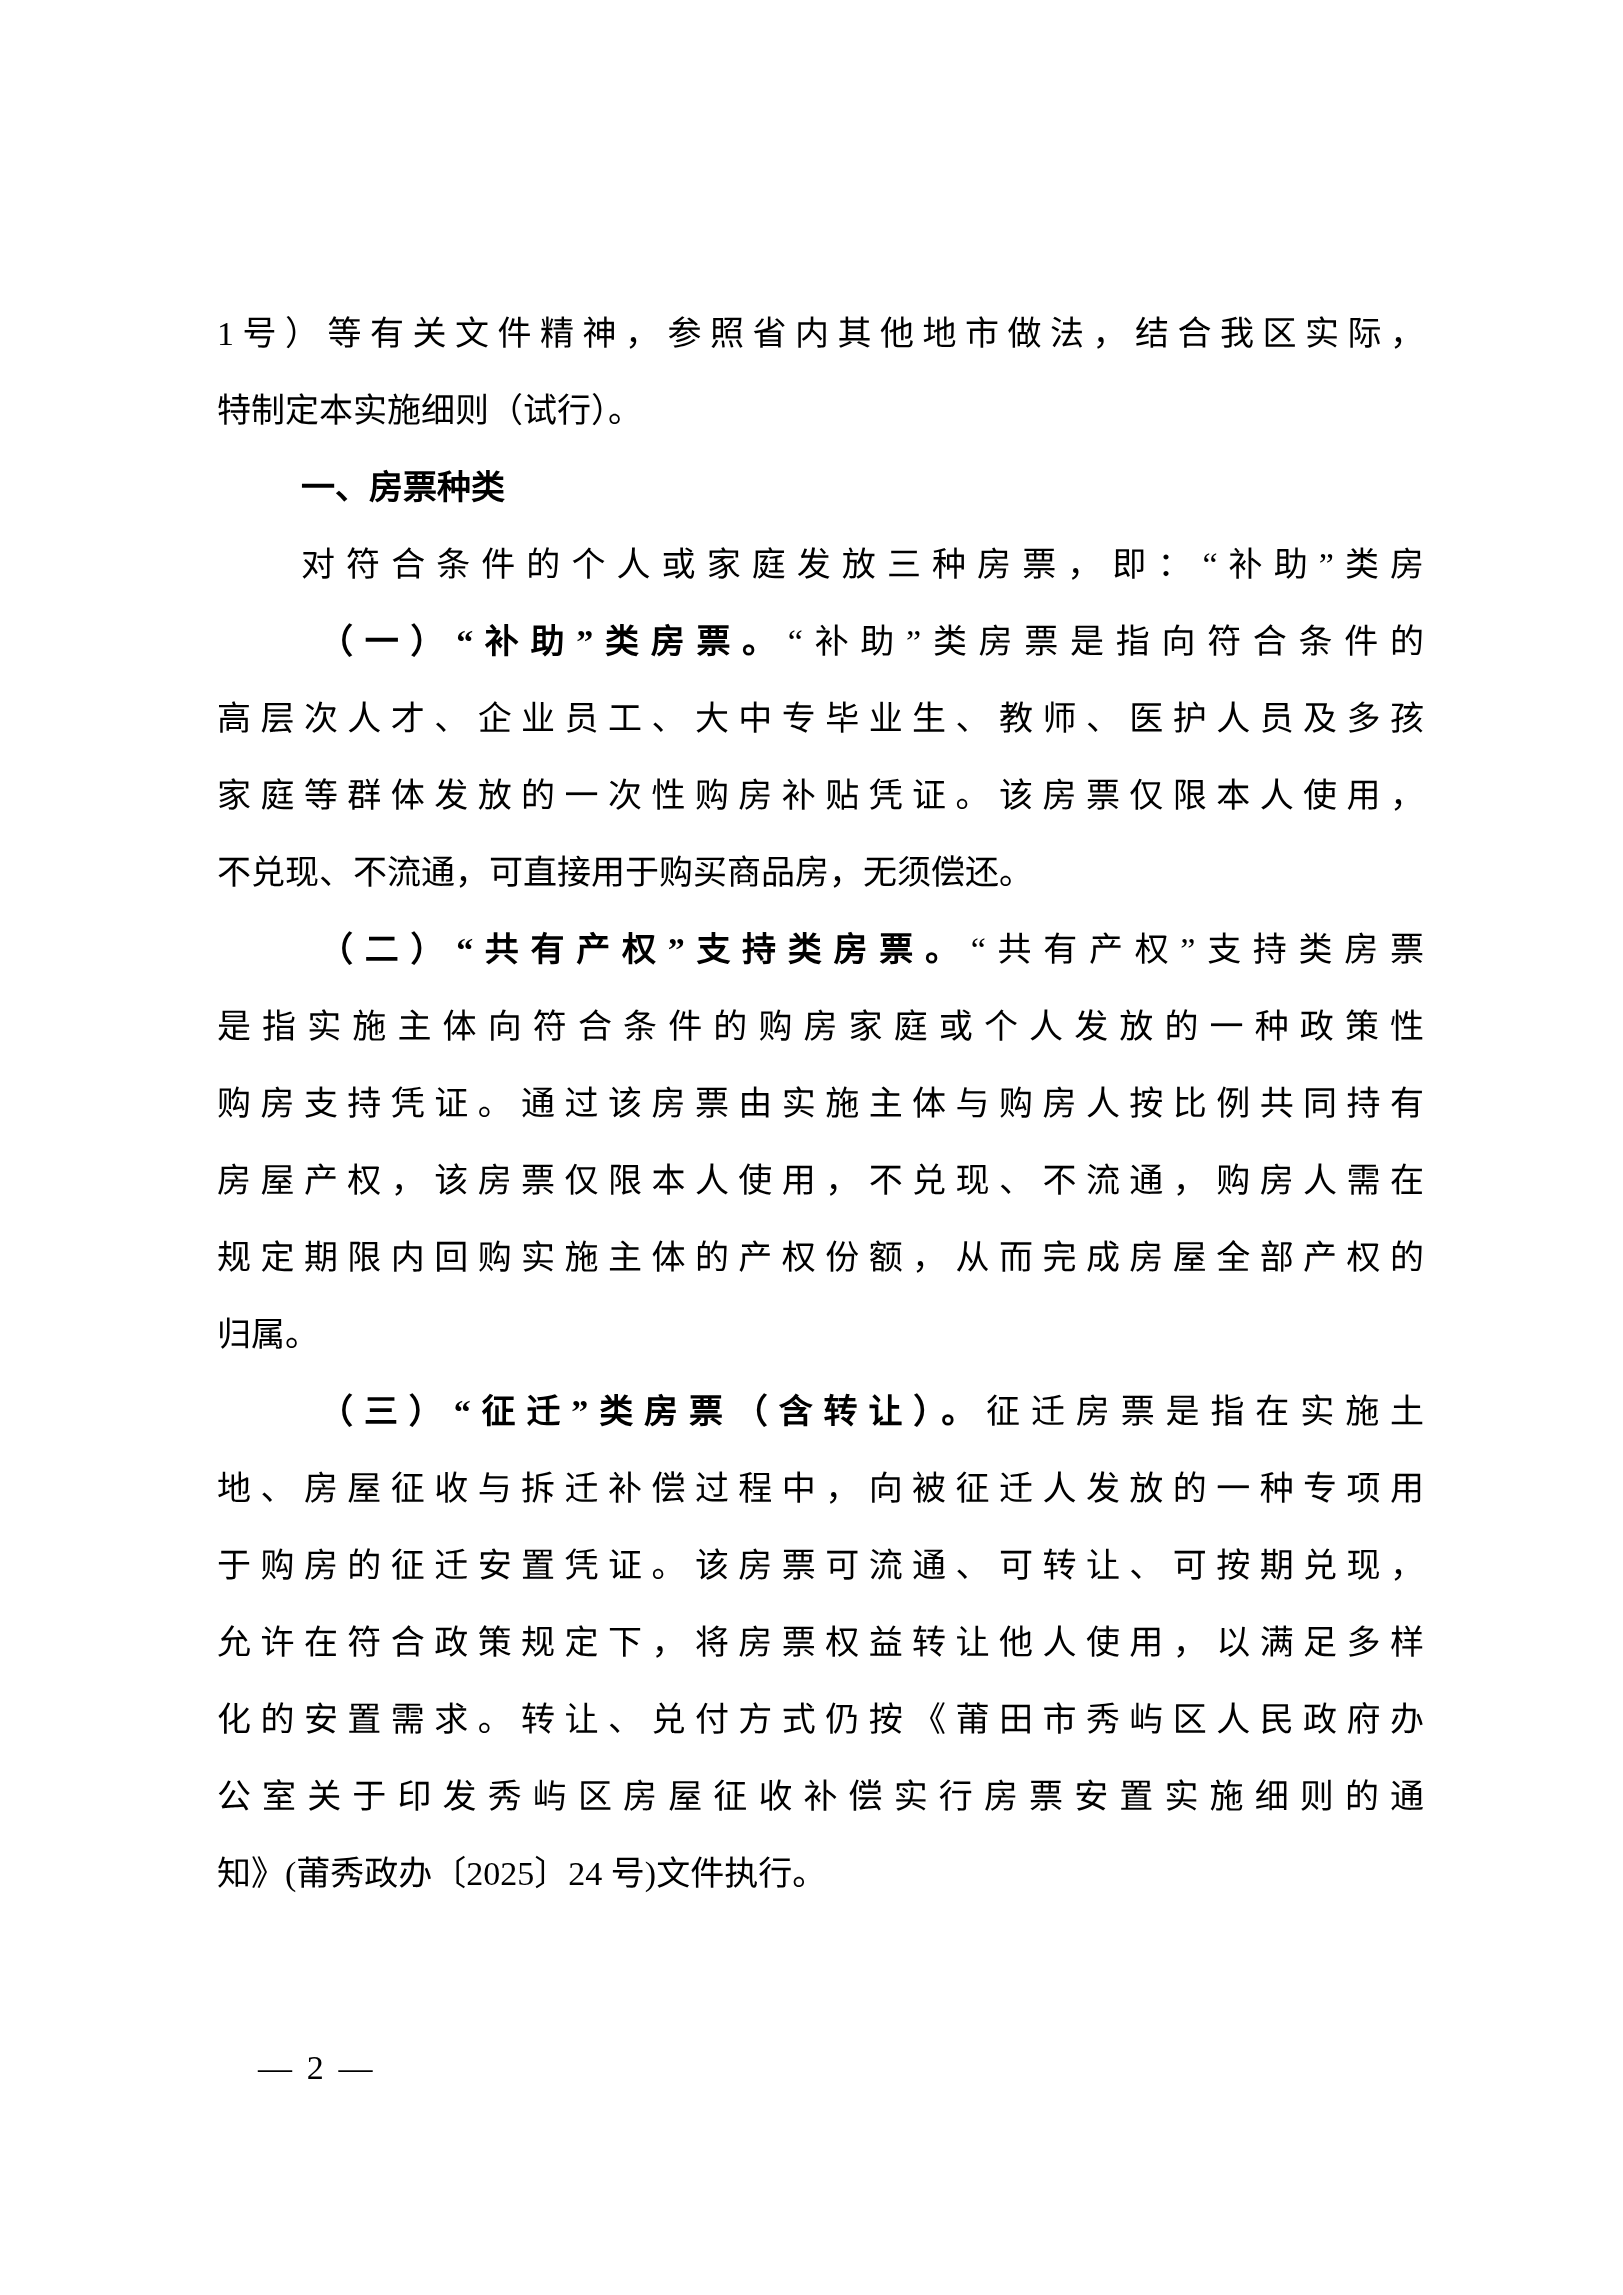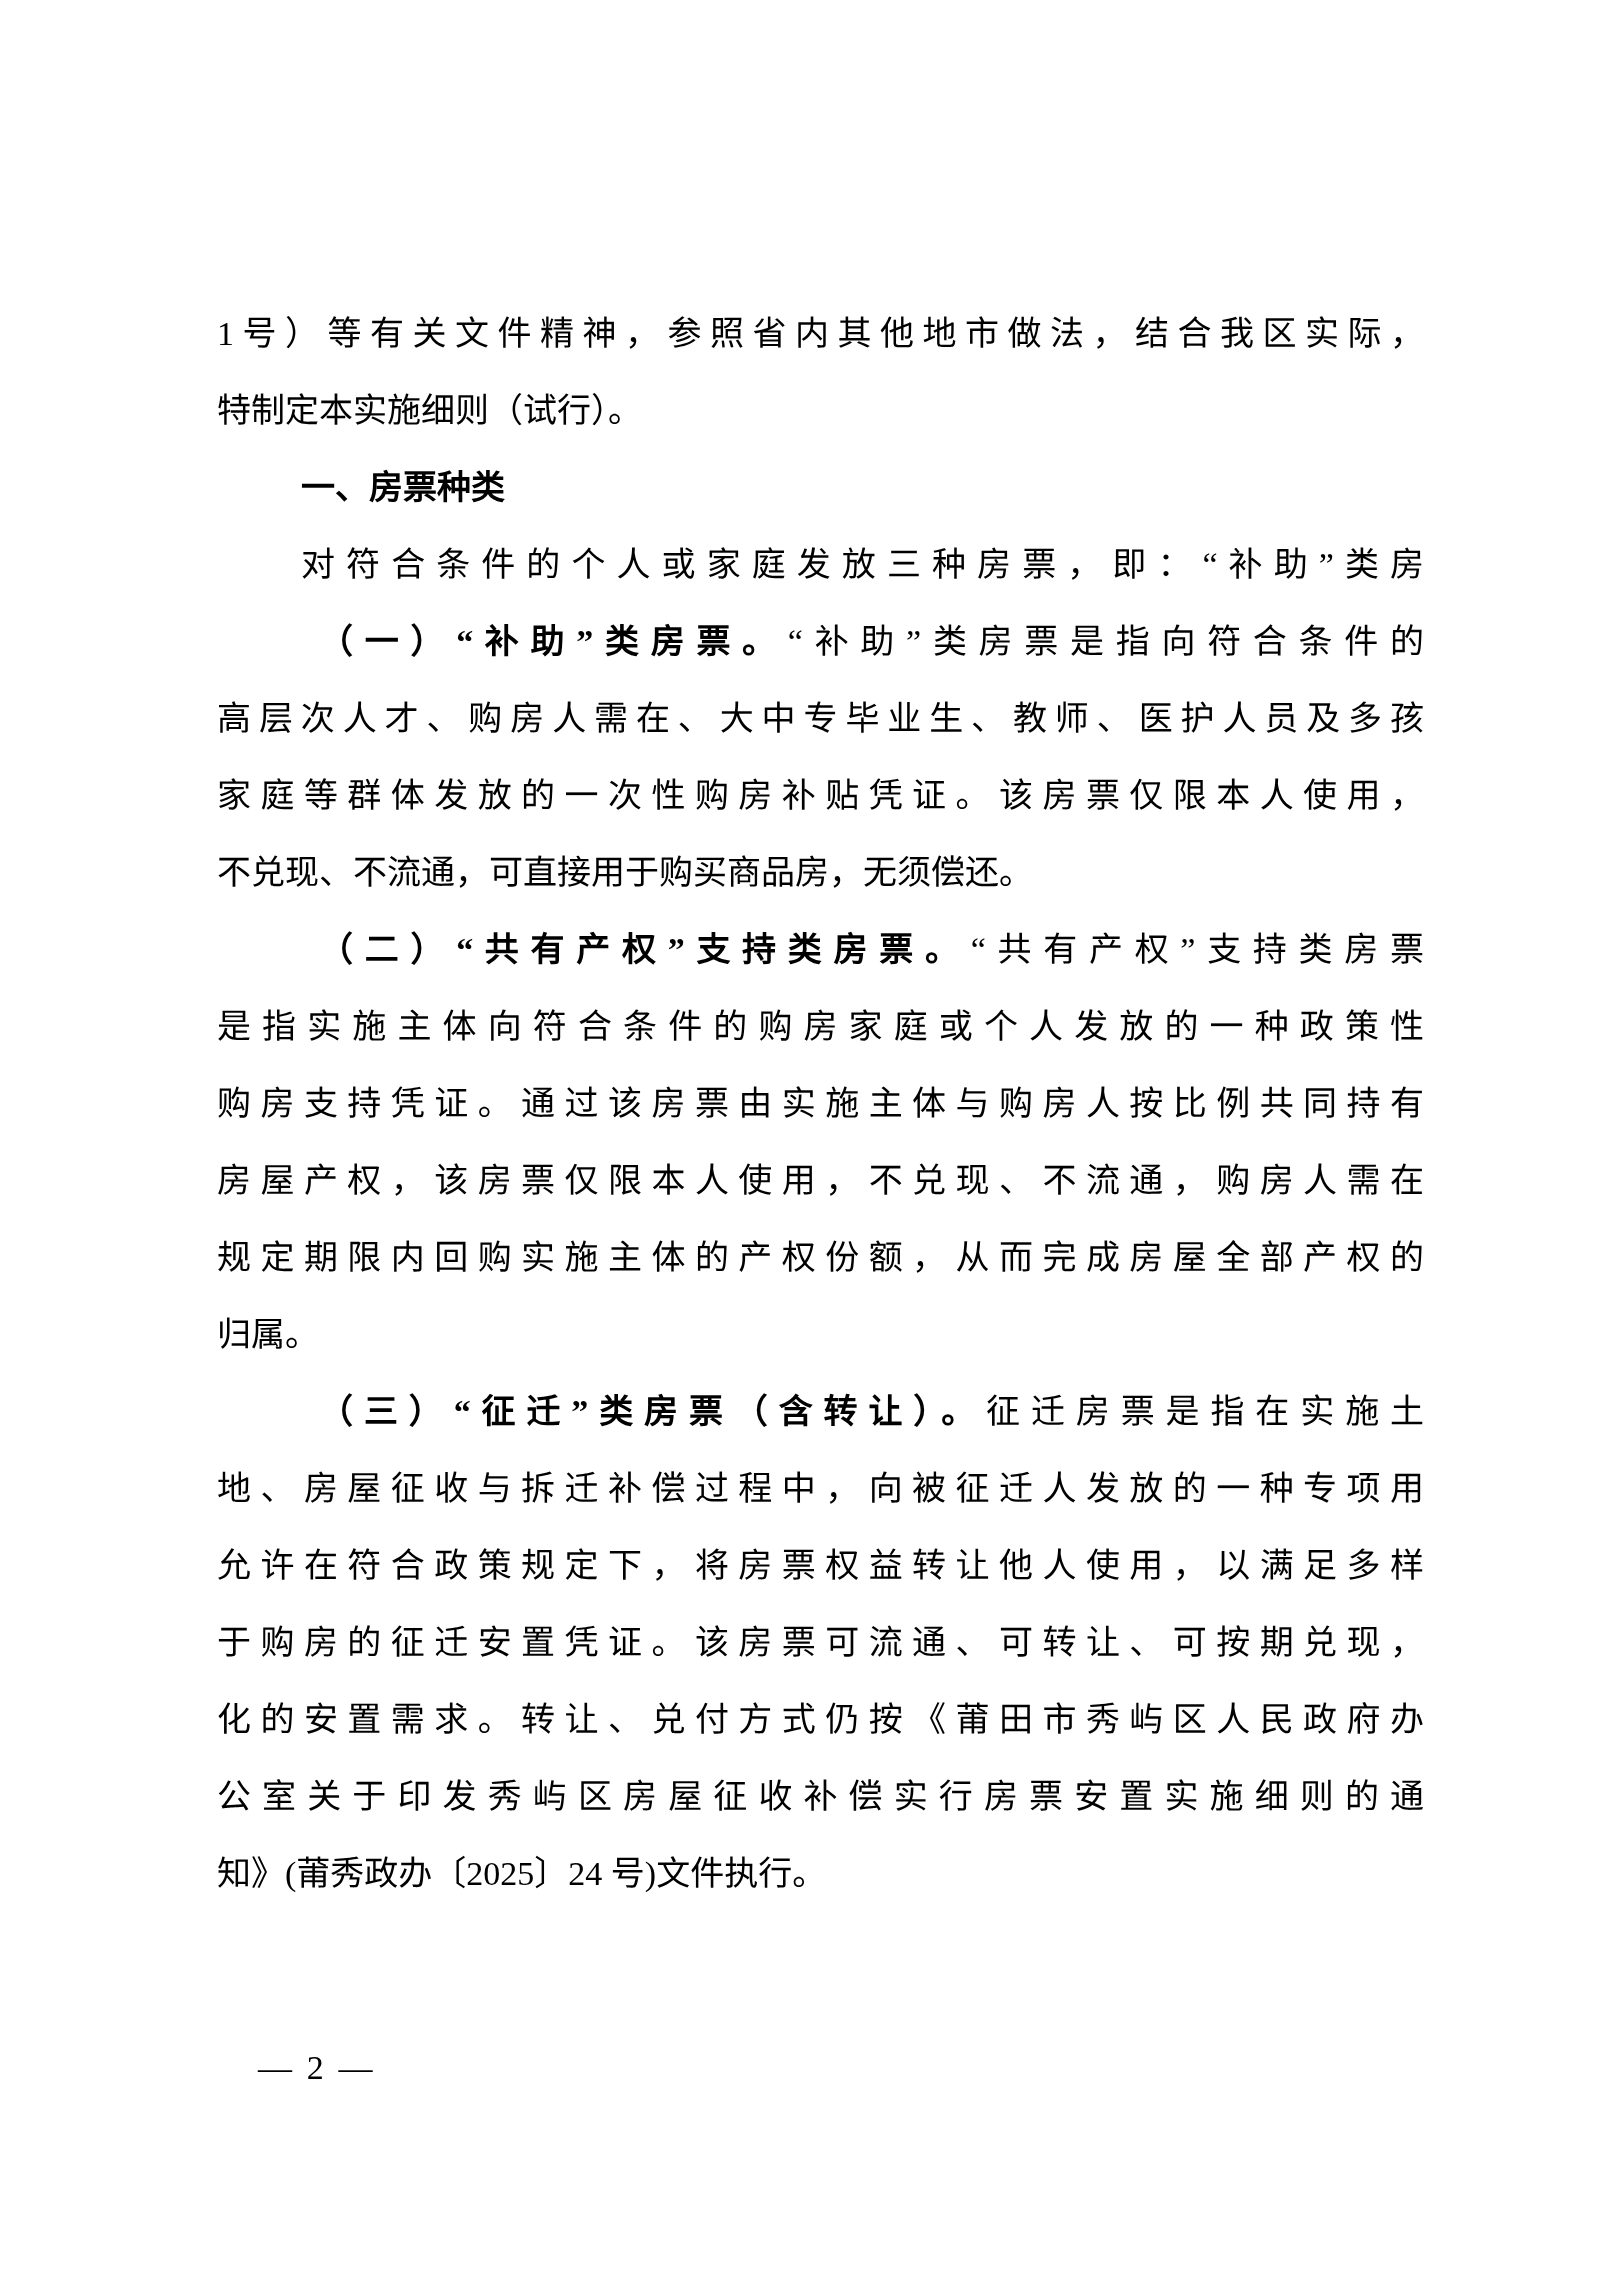--- a/index.html
+++ b/index.html
@@ -59,32 +59,32 @@
 </head>
 <body>
 
 <div class="page">
   <div class="text-block">
       <div class="line body fill"><span>1号）等有关文件精神，参照省内其他地市做法，结合我区实际，</span></div>
       <div class="line body"><span>特制定本实施细则（试行）。</span></div>
       <div class="line heading indent"><span>一、房票种类</span></div>
       <div class="line body indent fill"><span>对符合条件的个人或家庭发放三种房票，即：“补助”类房</span></div>
       <div class="line body indent fill"><span class="lead">（一）“补助”类房票。</span><span>“补助”类房票是指向符合条件的</span></div>
-      <div class="line body fill"><span>高层次人才、购房人需在、大中专毕业生、教师、医护人员及多孩</span></div>
+      <div class="line body fill"><span>高层次人才、企业员工、大中专毕业生、教师、医护人员及多孩</span></div>
       <div class="line body fill"><span>家庭等群体发放的一次性购房补贴凭证。该房票仅限本人使用，</span></div>
       <div class="line body"><span>不兑现、不流通，可直接用于购买商品房，无须偿还。</span></div>
       <div class="line body indent fill"><span class="lead">（二）“共有产权”支持类房票。</span><span>“共有产权”支持类房票</span></div>
       <div class="line body fill"><span>是指实施主体向符合条件的购房家庭或个人发放的一种政策性</span></div>
       <div class="line body fill"><span>购房支持凭证。通过该房票由实施主体与购房人按比例共同持有</span></div>
       <div class="line body fill"><span>房屋产权，该房票仅限本人使用，不兑现、不流通，购房人需在</span></div>
       <div class="line body fill"><span>规定期限内回购实施主体的产权份额，从而完成房屋全部产权的</span></div>
       <div class="line body"><span>归属。</span></div>
       <div class="line body indent fill"><span class="lead">（三）“征迁”类房票（含转让）。</span><span>征迁房票是指在实施土</span></div>
       <div class="line body fill"><span>地、房屋征收与拆迁补偿过程中，向被征迁人发放的一种专项用</span></div>
+      <div class="line body fill"><span>于购房的征迁安置凭证。该房票可流通、可转让、可按期兑现，</span></div>
       <div class="line body fill"><span>允许在符合政策规定下，将房票权益转让他人使用，以满足多样</span></div>
-      <div class="line body fill"><span>于购房的征迁安置凭证。该房票可流通、可转让、可按期兑现，</span></div>
       <div class="line body fill"><span>化的安置需求。转让、兑付方式仍按《莆田市秀屿区人民政府办</span></div>
       <div class="line body fill"><span>公室关于印发秀屿区房屋征收补偿实行房票安置实施细则的通</span></div>
       <div class="line body"><span>知》(莆秀政办〔2025〕24 号)文件执行。</span></div>
     </div>
   <div class="page-number">— 2 —</div>
 </div>
 
 
 </body></html>

